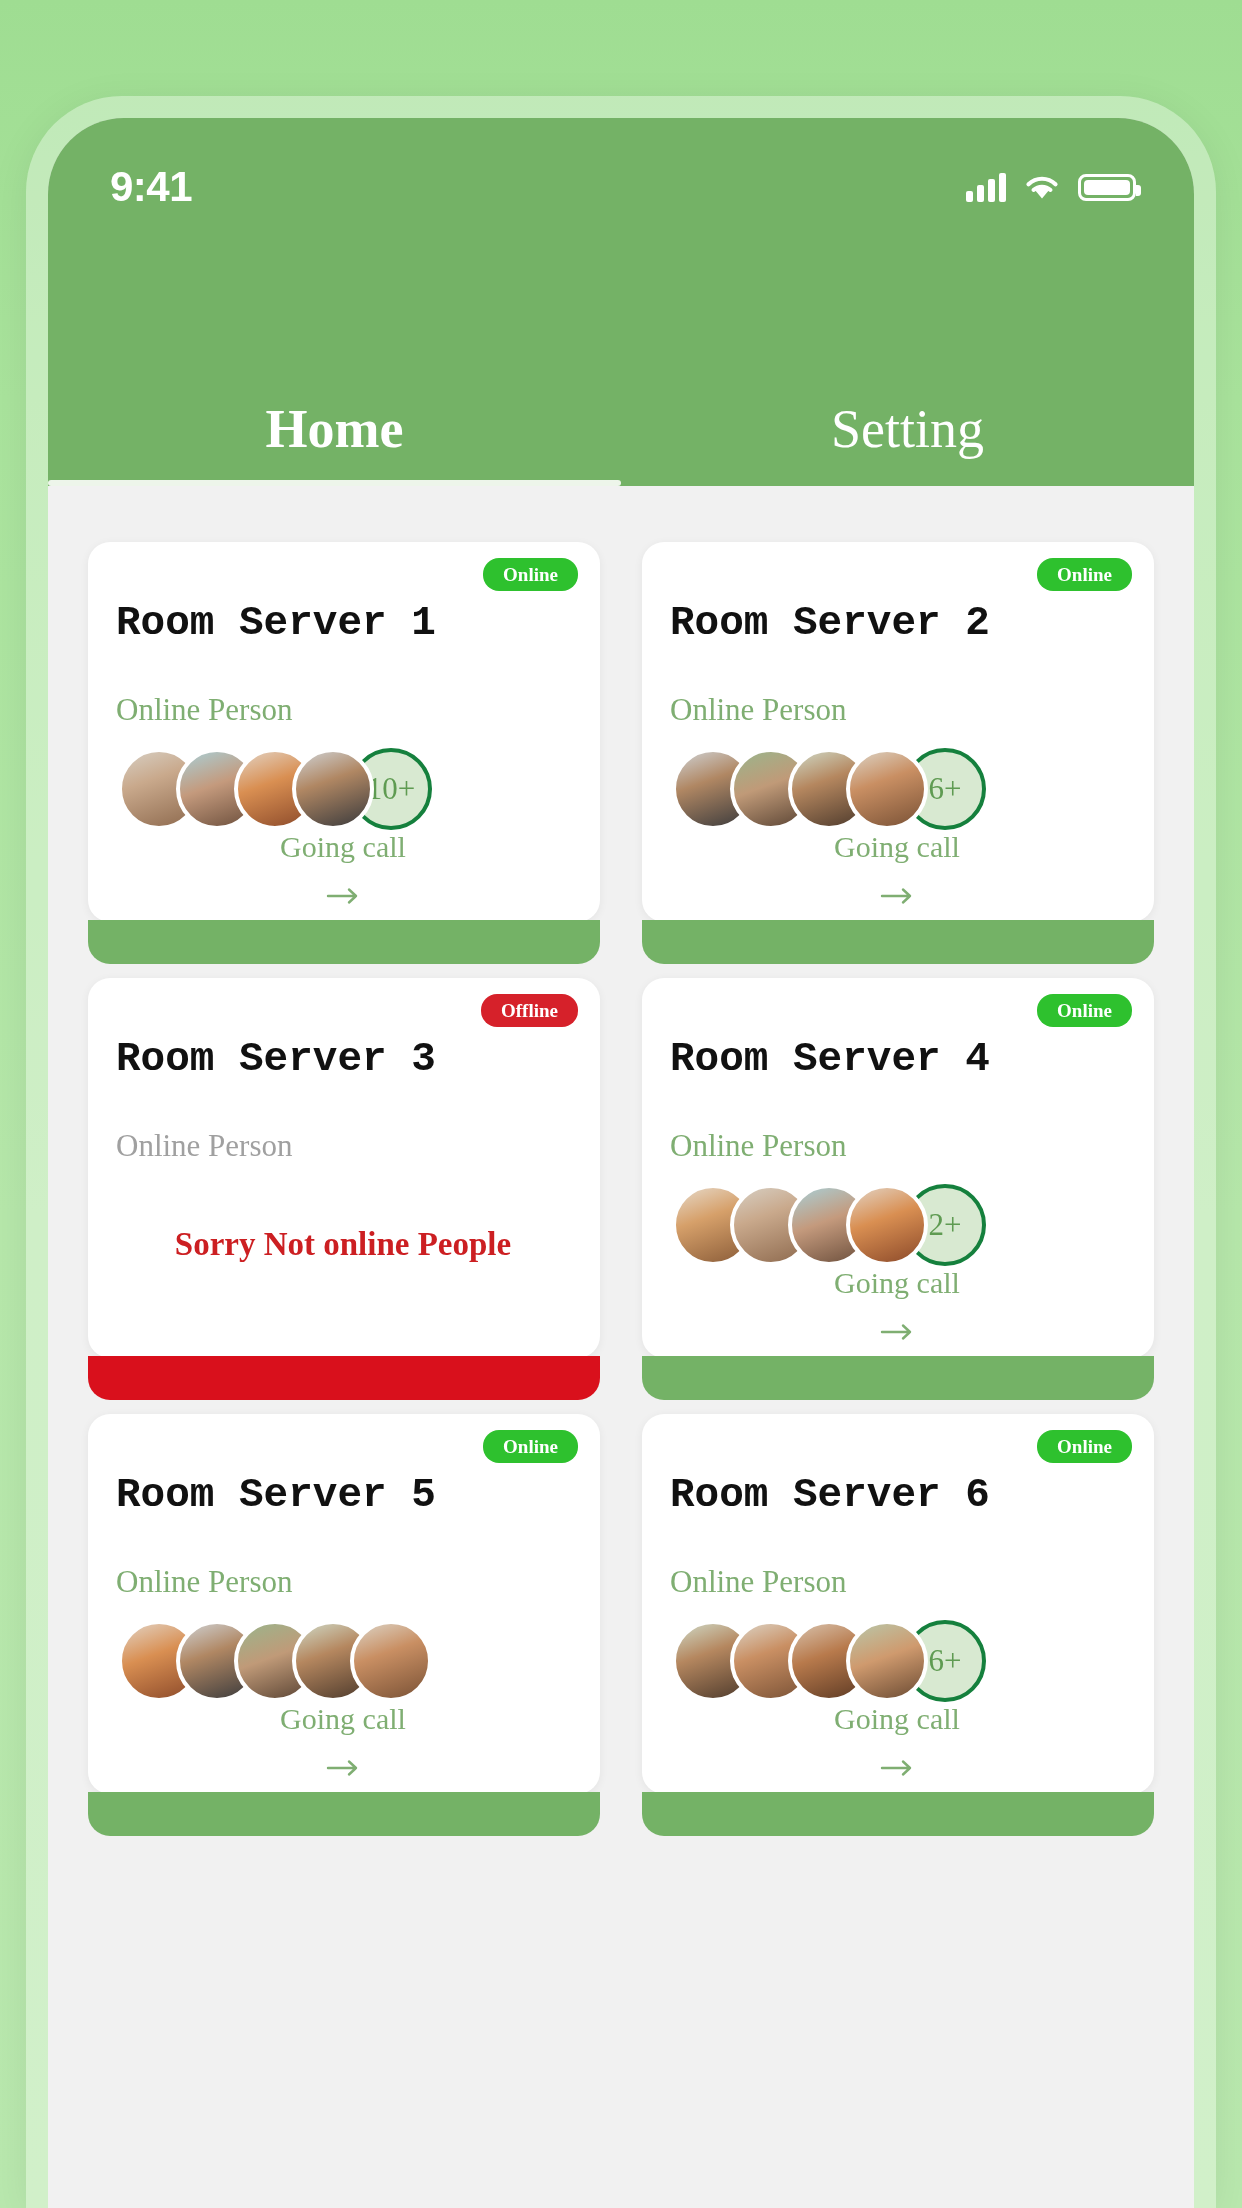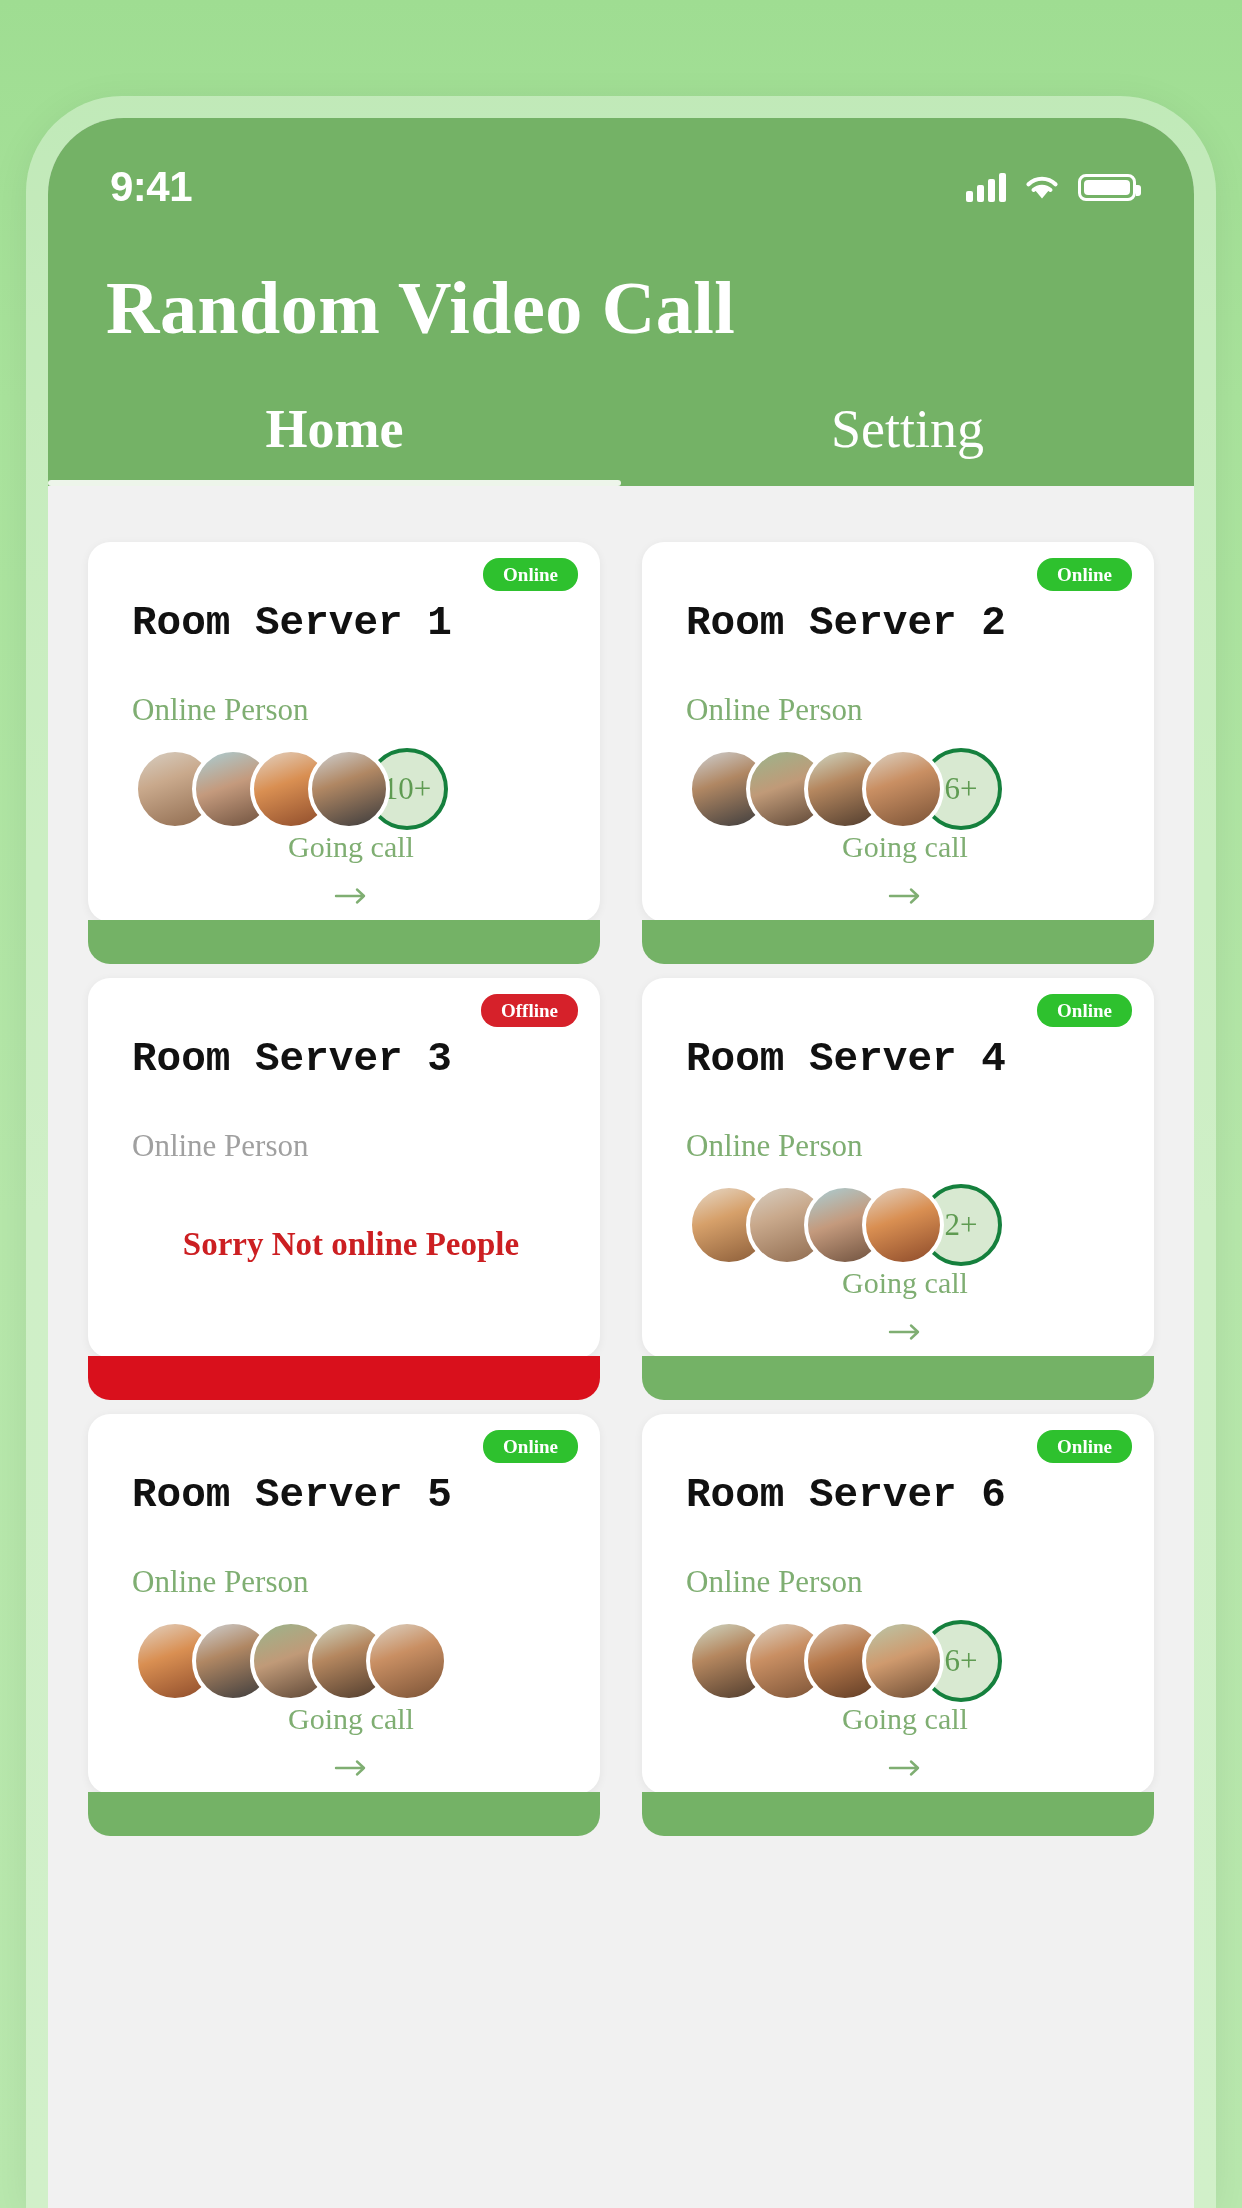--- a/index.html
+++ b/index.html
@@ -93,21 +93,21 @@
   #card-grid{
     display:grid; grid-template-columns:1fr 1fr;
     gap:56px 42px;
   }
 
   
   .room-card{
     background:#fff;
     border-radius:22px;
     position:relative;
-    padding:30px 30px 0 44px;
+    padding:30px 30px 0 28px;
     box-shadow:0 2px 10px rgba(0,0,0,0.06);
     min-height:348px;
     display:flex; flex-direction:column;
   }
   .card-badge{
     position:absolute; top:16px; right:22px;
     color:#fff; font-size:19px; font-weight:700;
     padding:7px 20px; border-radius:16px;
     font-family:"Liberation Serif", serif;
     line-height:1;
@@ -200,21 +200,20 @@
               <path d="M5.5 11.2 a19.5 19.5 0 0 1 27 0" stroke="#fff" stroke-width="4.2" fill="none" stroke-linecap="round"></path>
               <path d="M10.5 17 a12.5 12.5 0 0 1 17 0" stroke="#fff" stroke-width="4" fill="none" stroke-linecap="round"></path>
             </svg>
           </span>
           <span class="battery-ic">
               <span></span>
             </span>
         </div>
       </div>
 
-      <div id="app-title">Random Video Call</div>
 
       <div id="tab-bar">
         <div class="tab-item active">Home</div>
         <div class="tab-item">Setting</div>
       </div>
     </div>
 
     <div id="content">
       <div id="card-grid">
           <div class="room-card">

